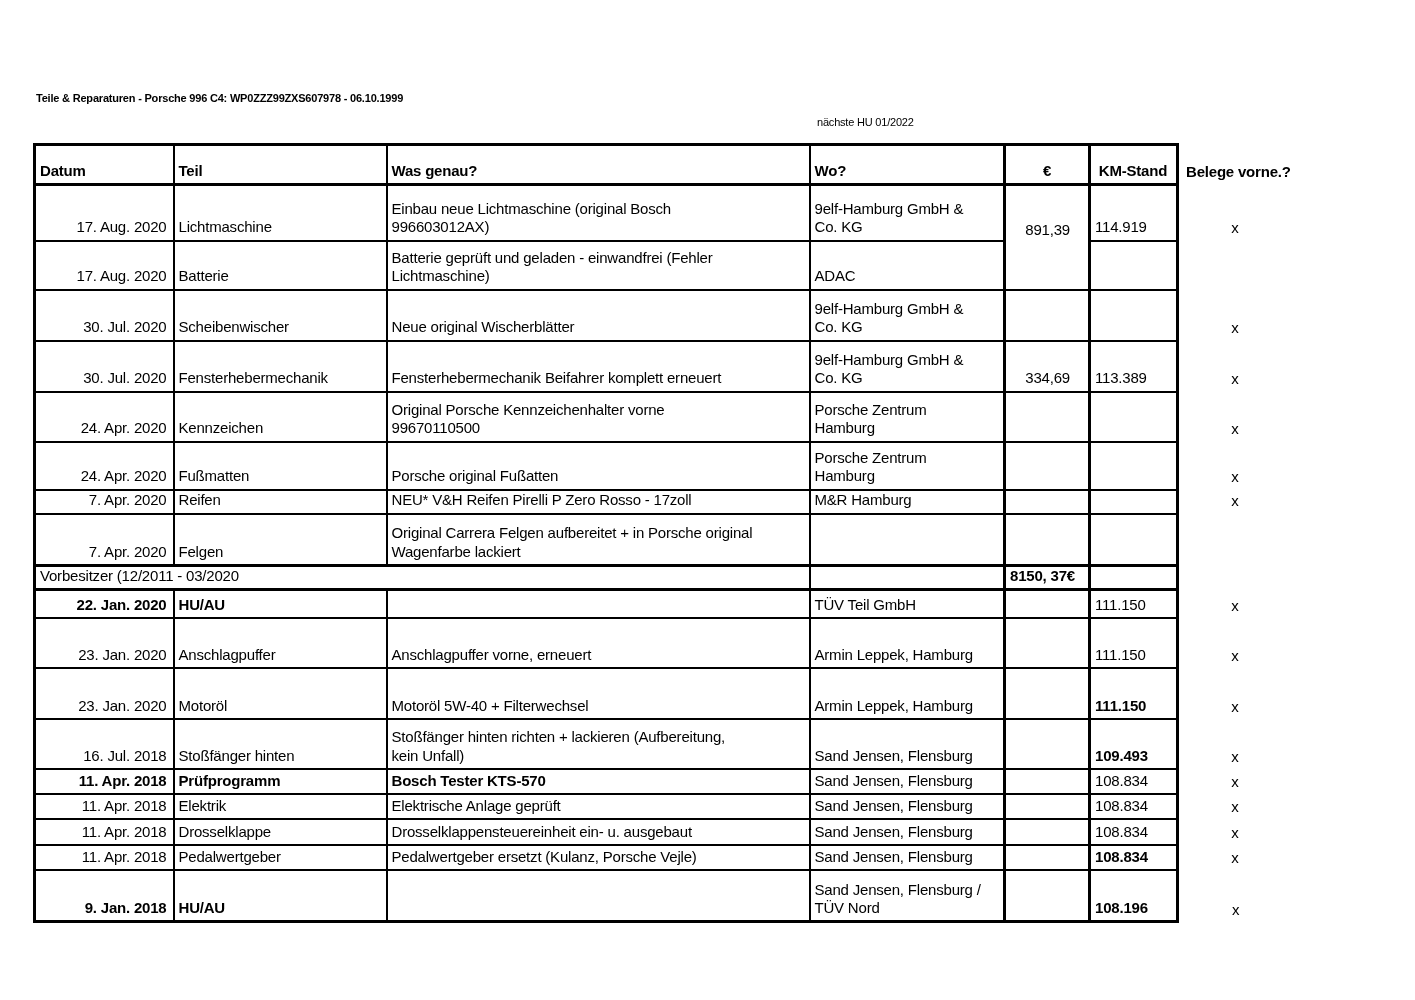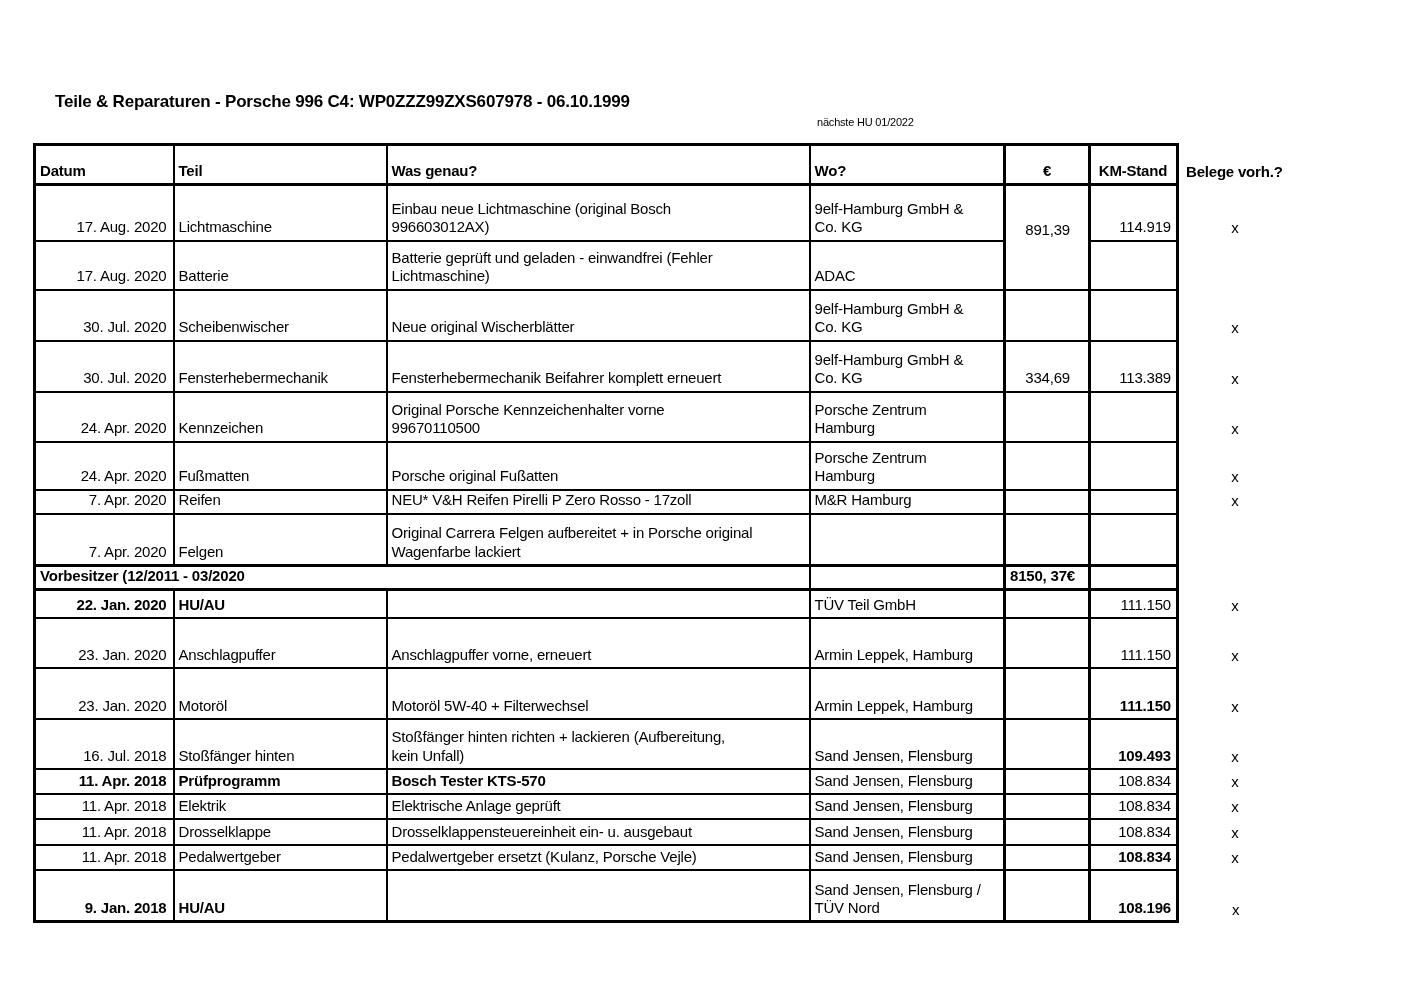--- a/index.html
+++ b/index.html
@@ -4,21 +4,21 @@
 <style>
   * { margin:0; padding:0; box-sizing:border-box; }
   html,body { background:#fff; }
   body {
     width:1415px; height:1000px; position:relative;
     font-family:"Liberation Sans","DejaVu Sans",sans-serif;
     color:#000; overflow:hidden;
   }
   .title {
     position:absolute; left:36px; top:92px;
-    font-size:17px; font-weight:bold; letter-spacing:-0.2px;margin-left:19px;
+    font-size:11px; font-weight:bold; letter-spacing:-0.2px;
   }
   .hu-note {
     position:absolute; left:817px; top:116px;
     font-size:11px; letter-spacing:-0.2px;
   }
   .tbl-wrap { position:absolute; left:33px; top:143px; }
   table { border-collapse:collapse; table-layout:fixed; width:1258px; }
   th, td {
     font-size:15px; line-height:1.22; letter-spacing:-0.2px;
     vertical-align:bottom; text-align:left;
@@ -26,27 +26,27 @@
   }
   thead tr { height:40px; }
   
   .c { border:2px solid #000; }
   .first-col { border-left-width:3px; }
   thead th.c { border-top-width:3px; border-bottom-width:3px; font-weight:bold; }
   tr.section td.c { border-top-width:3px; border-bottom-width:3px; }
   tr.last td.c { border-bottom-width:3px; }
   .col-datum { text-align:right; padding-right:6px; white-space:nowrap; }
   .col-eur { text-align:right; padding-right:18px; border-left-width:3px; white-space:nowrap; }
-  .col-km  { text-align:right; padding-right:5px; border-left-width:3px; border-right-width:3px; white-space:nowrap; }
+  .col-km  { padding-right:5px; border-left-width:3px; border-right-width:3px; white-space:nowrap; }
   .col-beleg { border:none; text-align:center; }
   .eur-h { text-align:center; border-left-width:3px; }
   .km-h  { text-align:center; padding-left:3px; border-left-width:3px; border-right-width:3px; white-space:nowrap; }
   .beleg-h { border:none; text-align:left; padding-left:7px; white-space:nowrap; font-weight:bold; }
   .b { font-weight:bold; }
-  .section-label { font-weight:bold;border-radius:6px; }
+  .section-label { font-weight:normal;border-radius:6px; }
   .merged { vertical-align:top; padding-top:35px; }
   
   tbody tr:nth-child(1){height:56px}  tbody tr:nth-child(2){height:49px}
   tbody tr:nth-child(3){height:51px}  tbody tr:nth-child(4){height:51px}
   tbody tr:nth-child(5){height:50px}  tbody tr:nth-child(6){height:48px}
   tbody tr:nth-child(7){height:24px}  tbody tr:nth-child(8){height:52px}
   tbody tr:nth-child(9){height:24px}  tbody tr:nth-child(10){height:28px}
   tbody tr:nth-child(11){height:50px} tbody tr:nth-child(12){height:51px}
   tbody tr:nth-child(13){height:50px} tbody tr:nth-child(14){height:25px}
   tbody tr:nth-child(15){height:25px} tbody tr:nth-child(16){height:26px}
@@ -70,21 +70,21 @@
         <col style="width:115px">
     </colgroup>
     <thead>
       <tr>
         <th class="c first-col">Datum</th>
         <th class="c">Teil</th>
         <th class="c">Was genau?</th>
         <th class="c">Wo?</th>
         <th class="c eur-h">€</th>
         <th class="c km-h">KM-Stand</th>
-        <th class="beleg-h">Belege vorh.?</th>
+        <th class="beleg-h">Belege vorne.?</th>
       </tr>
     </thead>
     <tbody>
         <tr class="">
           <td class="c col-datum first-col">17. Aug. 2020</td>
           <td class="c">Lichtmaschine</td>
           <td class="c">Einbau neue Lichtmaschine (original Bosch
 996603012AX)</td>
           <td class="c">9elf-Hamburg GmbH &amp;
 Co. KG</td>

